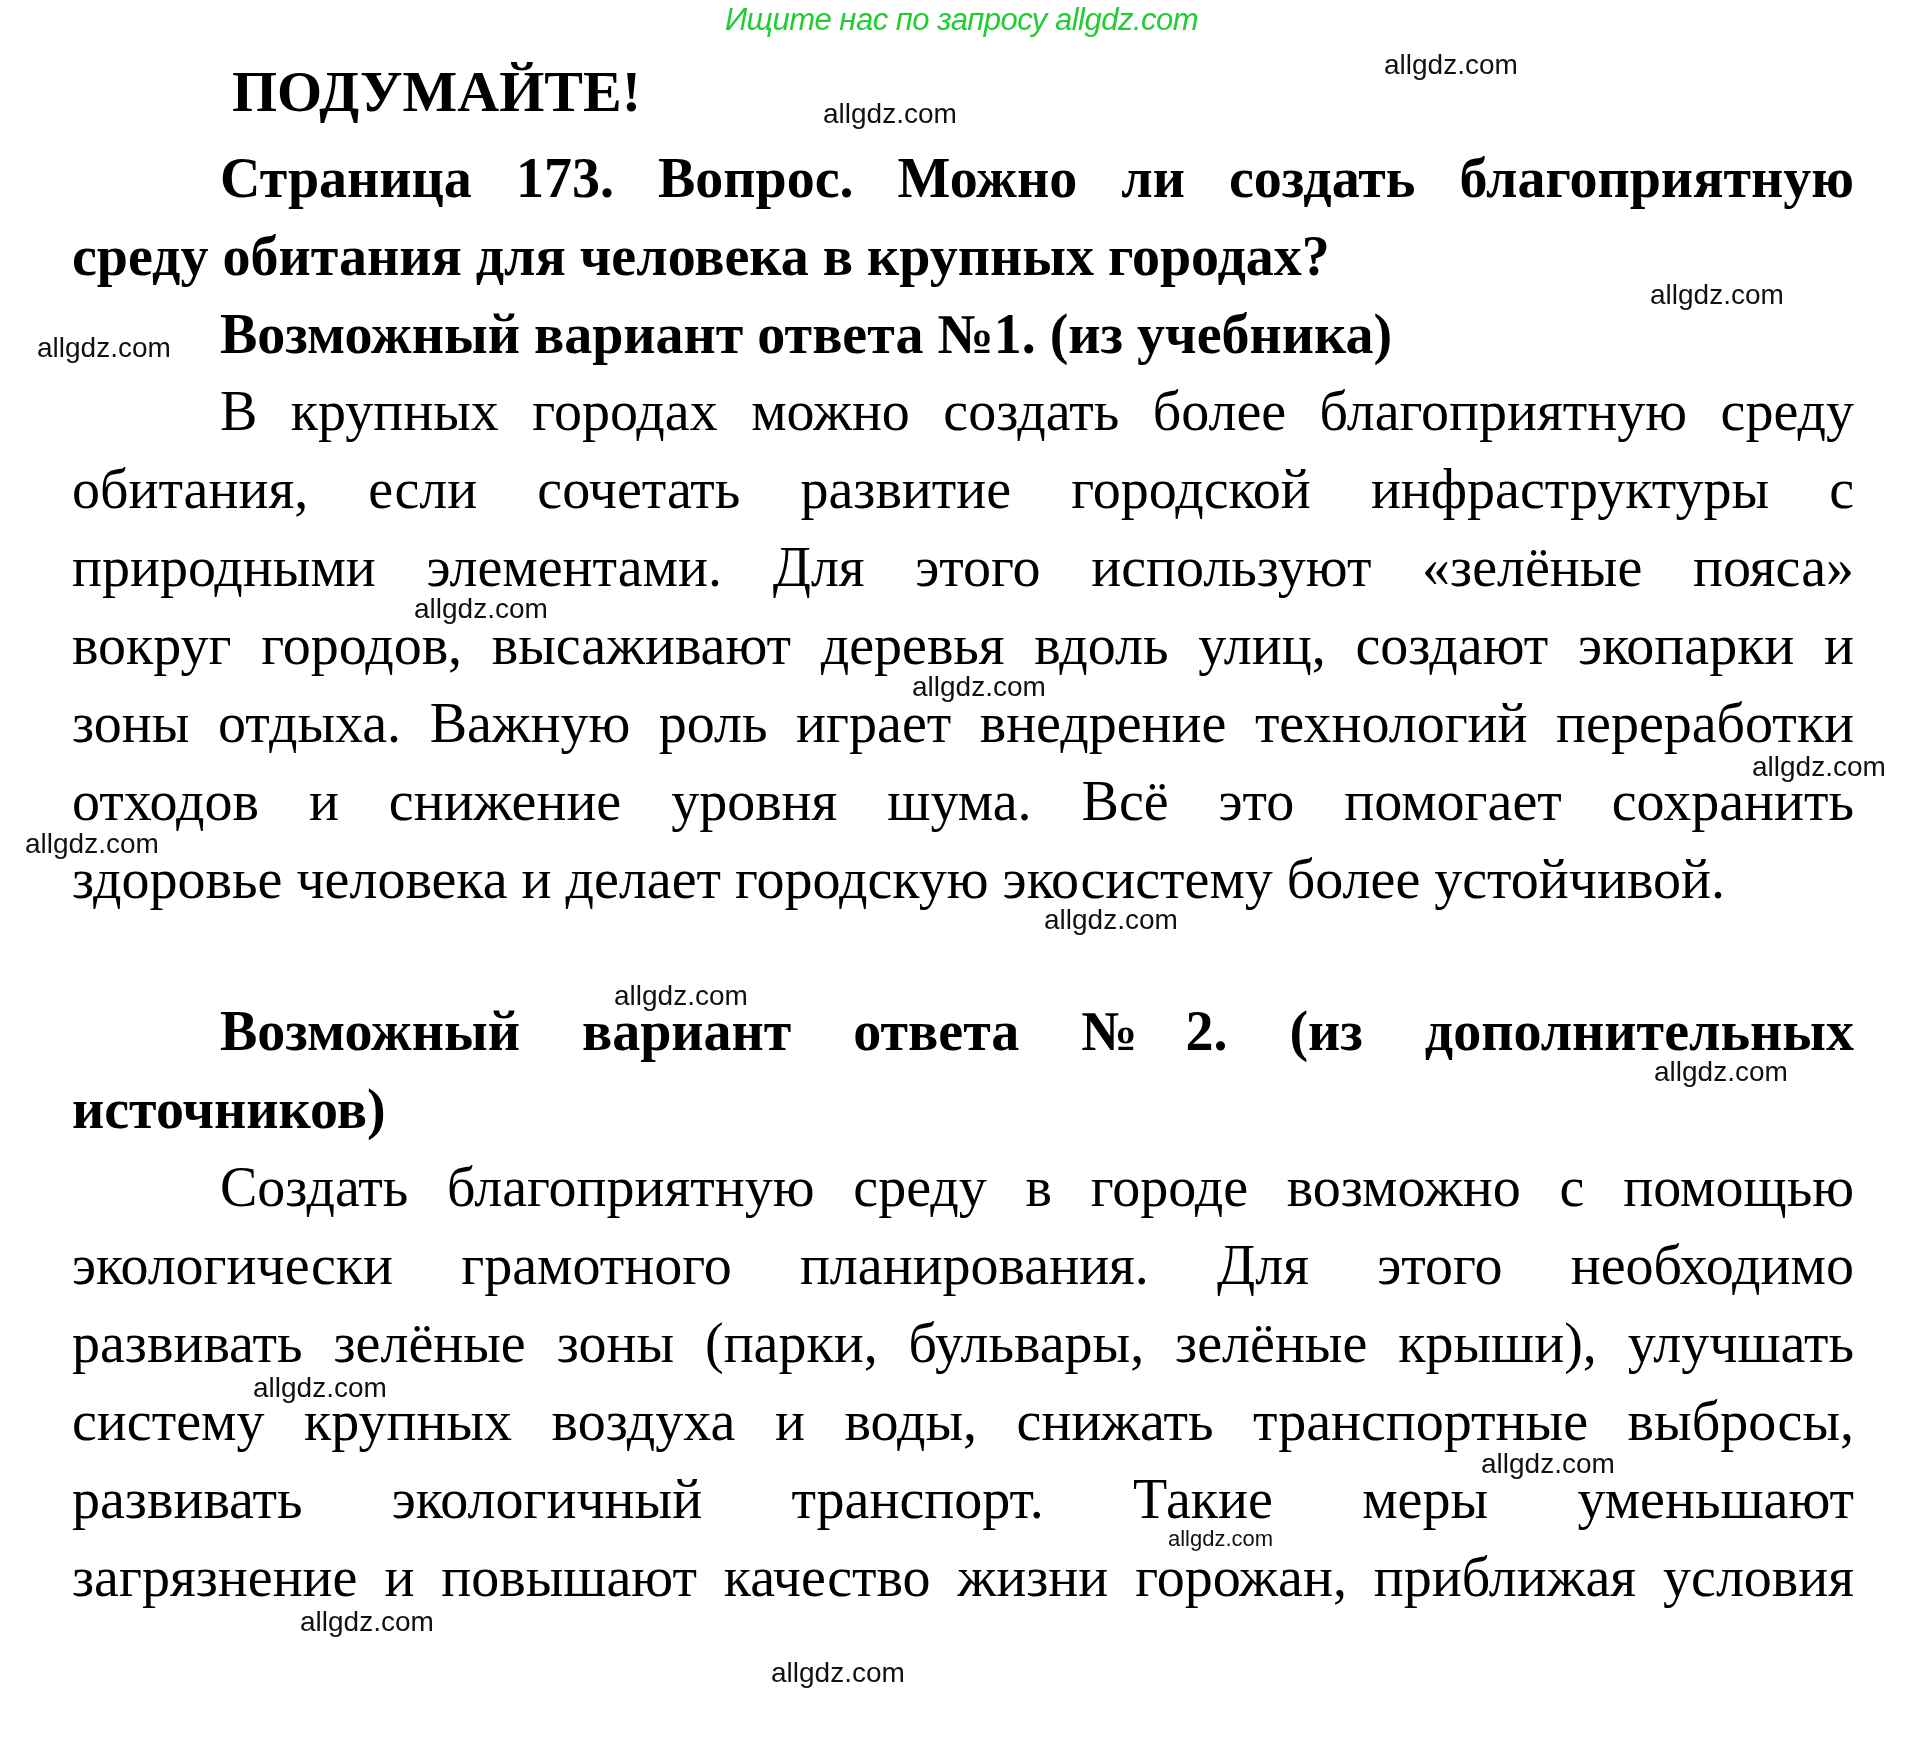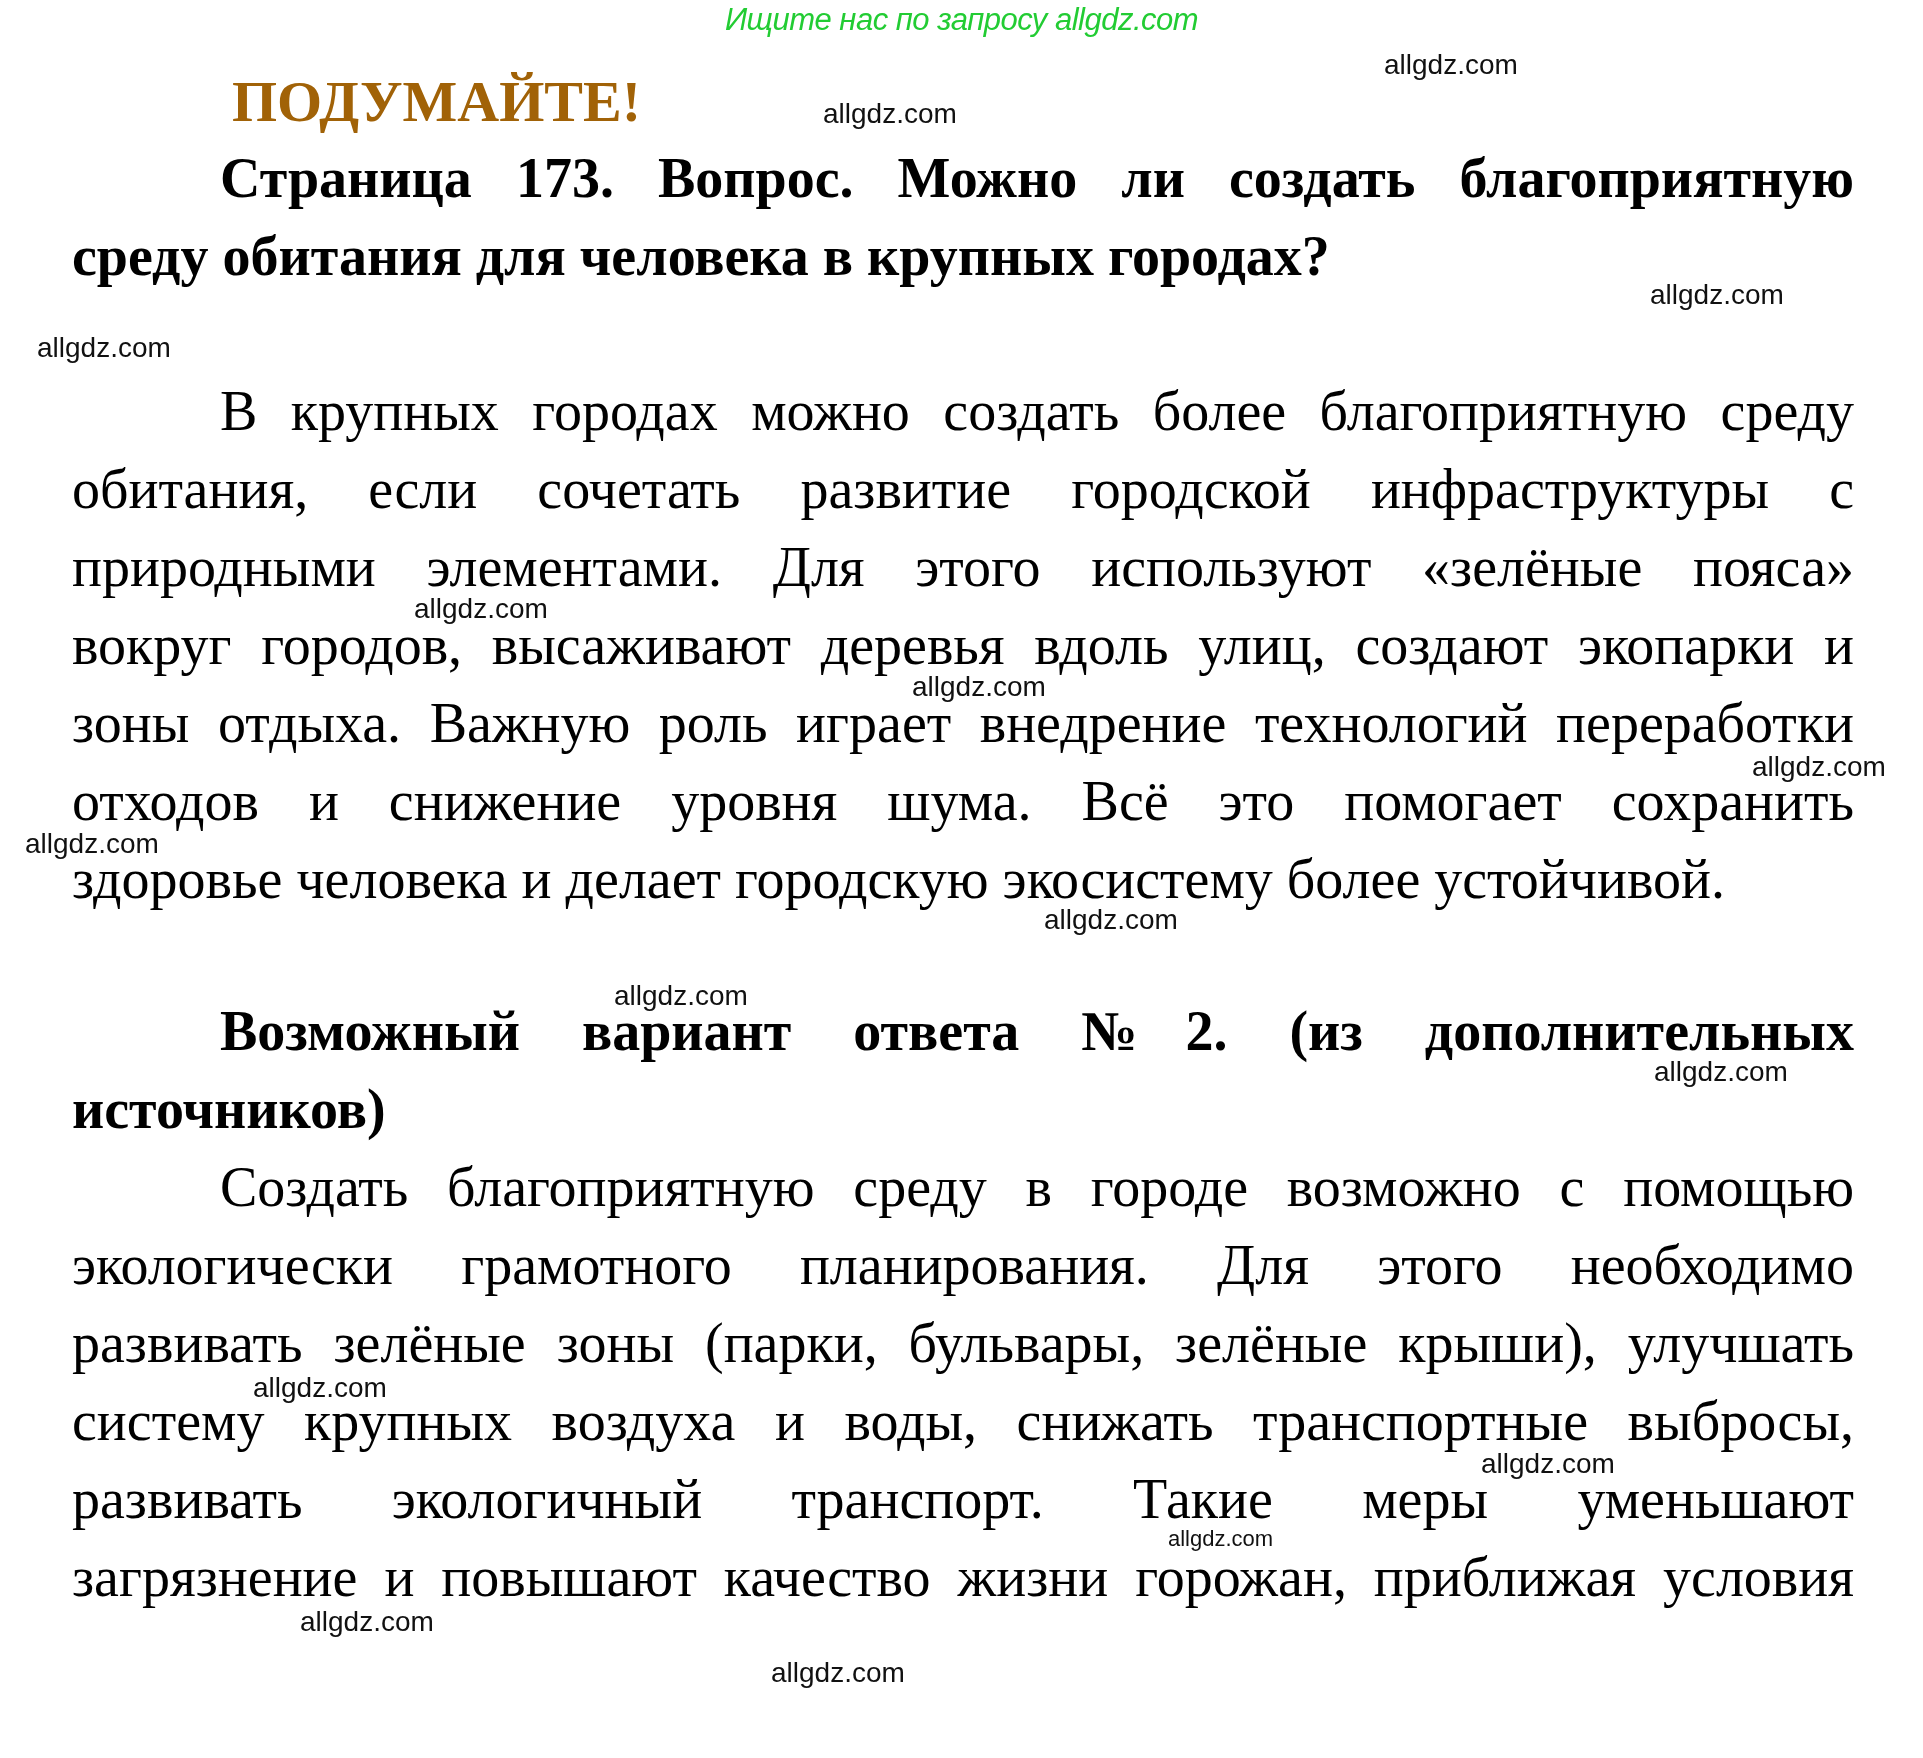--- a/index.html
+++ b/index.html
@@ -44,26 +44,26 @@
   }
   .justify {
     text-align: justify;
     text-align-last: justify;
   }
   .bold { font-weight: bold; }
   .indent { padding-left: 148px; }
   .title-think {
     position: absolute;
     left: 232px;
-    top: 63px;
+    top: 53px;
     font-family: "Liberation Serif", serif;
     font-weight: bold;
     font-size: 58px;
     line-height: 78px;
-    color: #a16207;
+    color: #000000;
   }
   .wm {
     position: absolute;
     font-family: "Liberation Sans", sans-serif;
     font-size: 28px;
     line-height: 30px;
     color: #111;
     white-space: nowrap;
     text-align: center;
   }
@@ -86,20 +86,21 @@
 
 <div class="promo">
   <a href="#">Ищите нас по запросу allgdz.com</a>
 </div>
 
 <div class="title-think">ПОДУМАЙТЕ!</div>
 
 <div class="doc" style="top:139px;">
   <div class="line bold justify indent">Страница 173. Вопрос. Можно ли создать благоприятную</div>
   <div class="line bold">среду обитания для человека в крупных городах?</div>
+  <div class="line bold indent">Возможный вариант ответа №1. (из учебника)</div>
 </div>
 
 <div class="doc" style="top:372px;">
   <div class="line justify indent">В крупных городах можно создать более благоприятную среду</div>
   <div class="line justify">обитания, если сочетать развитие городской инфраструктуры с</div>
   <div class="line justify">природными элементами. Для этого используют «зелёные пояса»</div>
   <div class="line justify">вокруг городов, высаживают деревья вдоль улиц, создают экопарки и</div>
   <div class="line justify">зоны отдыха. Важную роль играет внедрение технологий переработки</div>
   <div class="line justify">отходов и снижение уровня шума. Всё это помогает сохранить</div>
   <div class="line">здоровье человека и делает городскую экосистему более устойчивой.</div>

